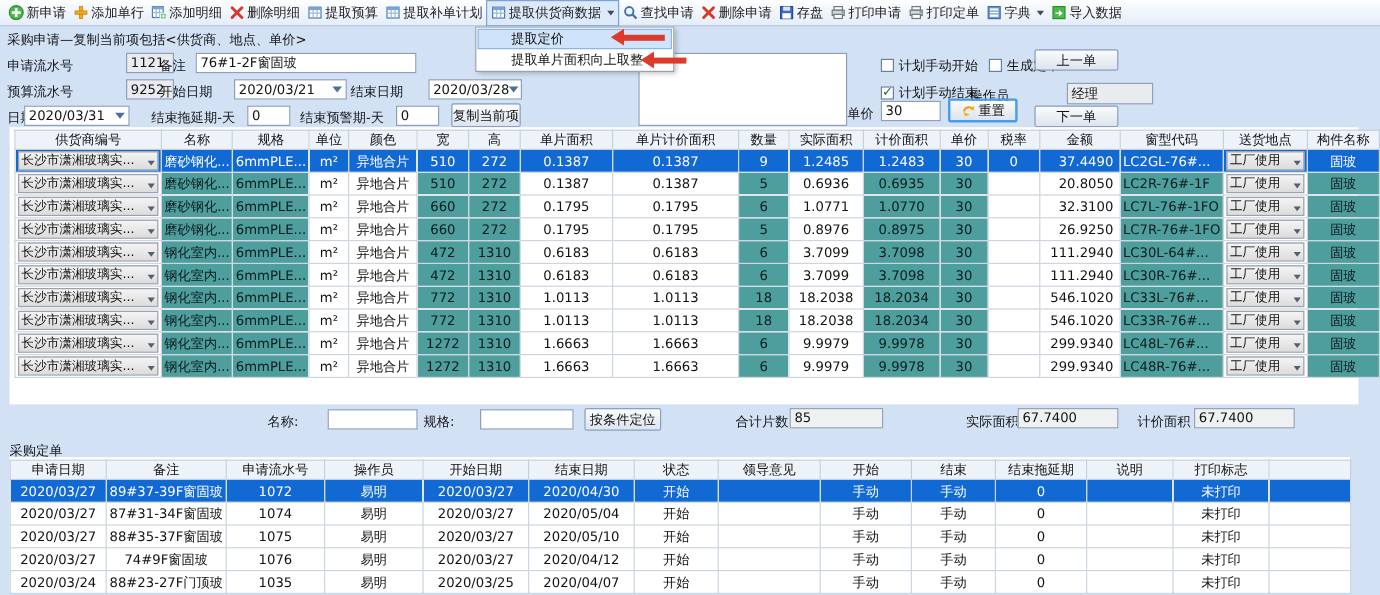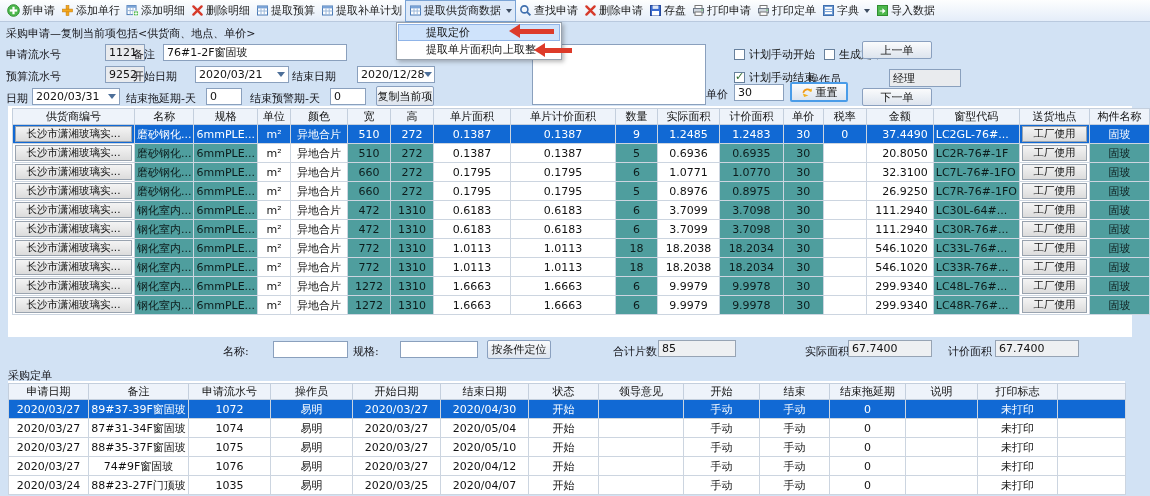--- a/index.html
+++ b/index.html
@@ -53,21 +53,21 @@
   
   table{border-collapse:collapse;table-layout:fixed;font-size:11px;}
   th{background:#eef3fa;border:1px solid #c4cfdd;font-weight:normal;height:14px;padding:0 2px;
      white-space:nowrap;overflow:hidden;color:#111;}
   td{border:1px solid #ccd5e0;height:18px;padding:0 2px;white-space:nowrap;overflow:hidden;background:#fff;}
   td.t{background:#4f9e9e;color:#0c1c1c;}
   td.c{text-align:center;} td.l{text-align:left;} td.r{text-align:right;padding-right:5px;}
   tr.selected td{background:#1169d4 !important;color:#fff !important;}
   tr.selected td.combo-cell{background:#1169d4 !important;}
   .tcombo{background:linear-gradient(#f4f4f4,#dcdcdc);border:1px solid #99a3af;height:14px;
-     display:flex;align-items:center;justify-content:space-between;padding:0 2px;font-size:10.5px;color:#111;overflow:hidden;flex-direction:column;}
+     display:flex;align-items:flex-end;justify-content:space-between;padding:0 2px;font-size:10.5px;color:#111;overflow:hidden;}
   .carr{width:0;height:0;border:3.5px solid transparent;border-top:4.5px solid #50606f;margin-top:4px;flex:none;}
   #main-table{position:absolute;left:12px;top:108px;z-index:10;}
   #orders-table{position:absolute;left:8px;top:383px;z-index:10;}
 
   
   .valbox{position:absolute;background:#eef0f2;border:1px solid #97a4b4;box-sizing:border-box;height:17px;
     display:flex;align-items:center;padding:0 3px;font-size:11px;}
   .section-label{position:absolute;left:8px;top:368px;font-size:11px;color:#15151a;}
 </style>
 </head>
@@ -237,26 +237,26 @@
 
   <div class="flabel" style="left:6px;top:69px">预算流水号</div>
   <div class="inp ro" style="left:64px;top:66px;width:40px">9252</div>
   <div class="flabel" style="left:133px;top:69px">开始日期</div>
   <div class="datecombo" style="left:195px;top:66px;width:94px">
     <span>2020/03/21</span>
       <span class="tri"></span>
   </div>
   <div class="flabel" style="left:292px;top:69px">结束日期</div>
   <div class="datecombo" style="left:357px;top:66px;width:78px">
-    <span>2020/12/28</span>
+    <span>2020/03/28</span>
       <span class="tri"></span>
   </div>
 
   <div class="flabel" style="left:6px;top:91px">日期</div>
-  <div class="datecombo" style="left:32px;top:88px;width:88px">
+  <div class="datecombo" style="left:20px;top:88px;width:88px">
     <span>2020/03/31</span>
       <span class="tri"></span>
   </div>
   <div class="flabel" style="left:126px;top:91px">结束拖延期-天</div>
   <div class="inp" style="left:206px;top:88px;width:36px">0</div>
   <div class="flabel" style="left:250px;top:91px">结束预警期-天</div>
   <div class="inp" style="left:330px;top:88px;width:36px">0</div>
   <div class="btn" style="left:376px;top:86px;width:58px;height:20px">复制当前项</div>
 
   <div class="cb" style="left:706px;top:47px">

